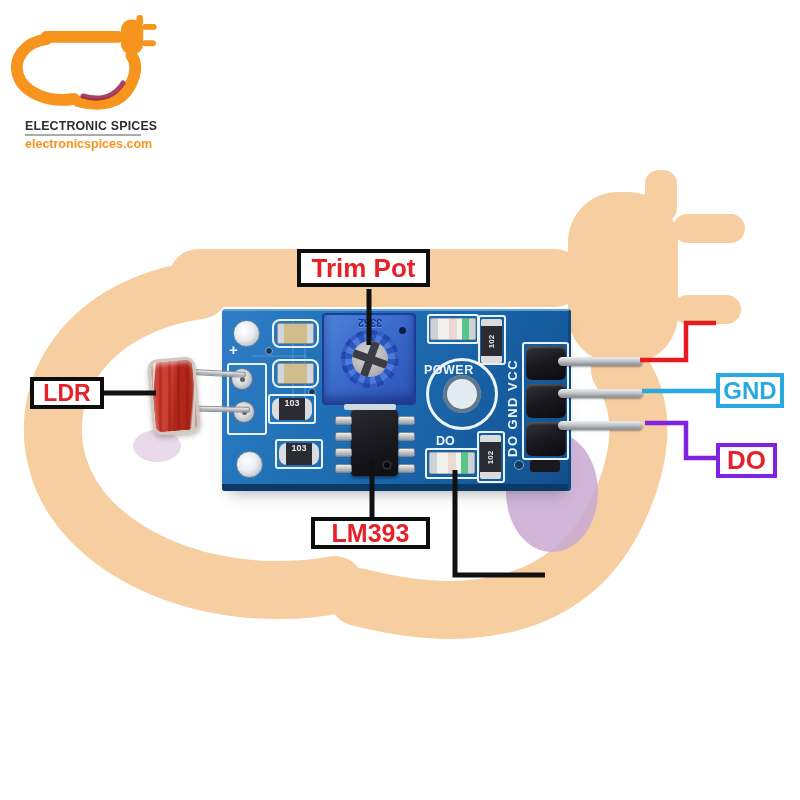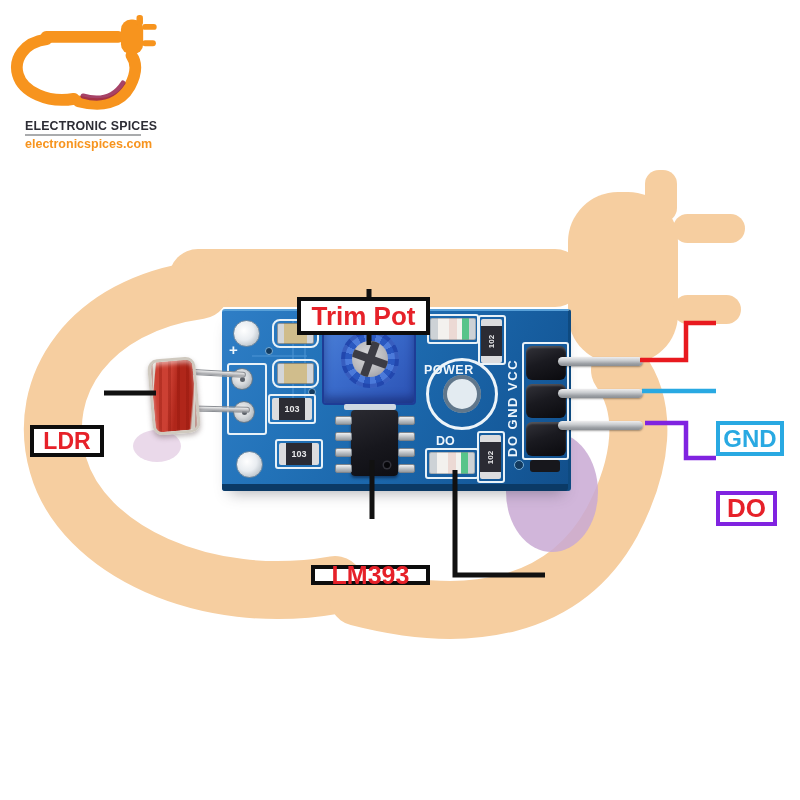--- a/index.html
+++ b/index.html
@@ -28,23 +28,23 @@
          background:radial-gradient(circle at 40% 38%,#ffffff 0%,#e9edf1 45%,#bfc7ce 75%,#97a2ab 100%);
          border:1px solid #6f89a0;box-sizing:border-box;}
   .silkbox{position:absolute;border:2px solid #e9f2f8;border-radius:3px;box-sizing:border-box;}
   .silktext{position:absolute;color:#eef6fc;font-weight:700;white-space:nowrap;}
   .pad{position:absolute;width:22px;height:22px;border-radius:50%;
        background:radial-gradient(circle at 42% 40%,#f5f5f5 0%,#d6d9dc 45%,#aab1b8 80%,#8f969c 100%);
        border:1px solid #64788a;box-sizing:border-box;}
   .pad::after{content:"";position:absolute;left:8px;top:8px;width:5px;height:5px;border-radius:50%;background:#5b6068;}
   .cap{position:absolute;width:37px;height:21px;border-radius:2px;border:1px solid rgba(90,100,110,.6);box-sizing:border-box;
        background:linear-gradient(90deg,#d3d6da 0 6px,#d0bd8c 6px calc(100% - 6px),#d3d6da calc(100% - 6px));}
-  .res103{position:absolute;width:40px;height:22px;border-radius:2px;box-sizing:border-box;
+  .res103{position:absolute;width:40px;height:22px;border-radius:8px;box-sizing:border-box;
        background:linear-gradient(90deg,#dcdcde 0 7px,#2b2b33 7px calc(100% - 7px),#dcdcde calc(100% - 7px));
-       color:#e8e8ea;font-size:9px;font-weight:700;display:flex;align-items:center;justify-content:center;}
+       color:#e8e8ea;font-size:9px;font-weight:700;display:flex;align-items:flex-start;justify-content:center;}
   .res102{position:absolute;width:21px;height:44px;border-radius:2px;box-sizing:border-box;
        background:linear-gradient(180deg,#dcdcde 0 7px,#2b2b33 7px calc(100% - 7px),#dcdcde calc(100% - 7px));
        color:#e8e8ea;font-size:8px;font-weight:700;display:flex;align-items:center;justify-content:center;}
   .res102 span{transform:rotate(-90deg);}
   .led{position:absolute;width:46px;height:22px;border-radius:2px;box-sizing:border-box;border:1px solid rgba(120,130,140,.5);
        background:linear-gradient(90deg,#cdd2d6 0 7px,#f3f1ee 7px 18px,#ecd9d4 18px 26px,#f2f2ef 26px calc(100% - 13px),#57c48a calc(100% - 13px) calc(100% - 6px),#cdd2d6 calc(100% - 6px));}
   .trimpot{position:absolute;left:100px;top:2px;width:94px;height:92px;border-radius:4px;box-sizing:border-box;
        background:linear-gradient(135deg,#4d82d8 0%,#3a6bcb 45%,#2c52b4 100%);
        border:2px solid #1e3c96;box-shadow:inset 0 -6px 8px rgba(10,20,80,.45);}
   .pot-text{position:absolute;left:8px;top:2px;width:76px;text-align:center;font-size:11px;font-weight:700;
@@ -83,21 +83,21 @@
        background:
          repeating-linear-gradient(95deg,rgba(140,20,10,.35) 0 3px,rgba(255,255,255,0) 3px 9px),
          linear-gradient(100deg,#d8d4cc 0 10%,#cc4033 12% 40%,#b0261a 55% 84%,#cfcac2 88%);
        box-shadow:inset 0 3px 4px rgba(255,255,255,.5), 0 3px 5px rgba(80,60,60,.35);}
   .ldr-leg{position:absolute;height:6px;border-radius:3px;z-index:3;
        background:linear-gradient(180deg,#f0f0f0,#b9babd 60%,#97999d);border:1px solid #8d9095;box-sizing:border-box;}
 
   
   .lines{position:absolute;left:0;top:0;z-index:5;}
   .note,.pinlab{position:absolute;background:#fff;display:flex;align-items:center;justify-content:center;
-       box-sizing:border-box;font-weight:700;white-space:nowrap;z-index:6;margin-top:48px;}
+       box-sizing:border-box;font-weight:700;white-space:nowrap;z-index:6;}
   .note{border:4px solid #0d0d0d;color:#E62129;}
 </style>
 </head>
 <body>
 
 <div class="stage">
 
   <svg width="0" height="0" style="position:absolute">
     <symbol id="es-logo" viewBox="0 0 750 500">
       <line x1="535" y1="138" x2="178" y2="138" stroke="currentColor" stroke-width="58" stroke-linecap="round"></line>
@@ -219,18 +219,18 @@
     <path d="M 104,393 H 156" stroke="#111111" stroke-width="5" fill="none"></path>
     <path d="M 372,460 V 519" stroke="#111111" stroke-width="5" fill="none"></path>
     <path d="M 455,470 V 575 H 545" stroke="#111111" stroke-width="5" fill="none"></path>
     <path d="M 640,360 H 686 V 323 H 716" stroke="#E8191F" stroke-width="4.5" fill="none"></path>
     <path d="M 642,391 H 716" stroke="#29A9E2" stroke-width="4.5" fill="none"></path>
     <path d="M 645,423 H 686 V 458 H 716" stroke="#8023E0" stroke-width="4.5" fill="none"></path>
   </svg>
 
   <div class="note" style="left:297px;top:249px;width:133px;height:38px;font-size:26px">Trim Pot</div>
   <div class="note" style="left:30px;top:377px;width:74px;height:32px;font-size:23px">LDR</div>
-  <div class="note" style="left:311px;top:517px;width:119px;height:20px;font-size:25px">LM393</div>
+  <div class="note" style="left:311px;top:517px;width:119px;height:32px;font-size:25px">LM393</div>
 
   <div class="pinlab" style="left:716px;top:373px;width:68px;height:35px;font-size:24px;border:4px solid #29A9E2;color:#29A9E2">GND</div>
   <div class="pinlab" style="left:716px;top:443px;width:61px;height:35px;font-size:26px;border:4px solid #8023E0;color:#E62129">DO</div>
 
 </div>
 
 </body></html>

